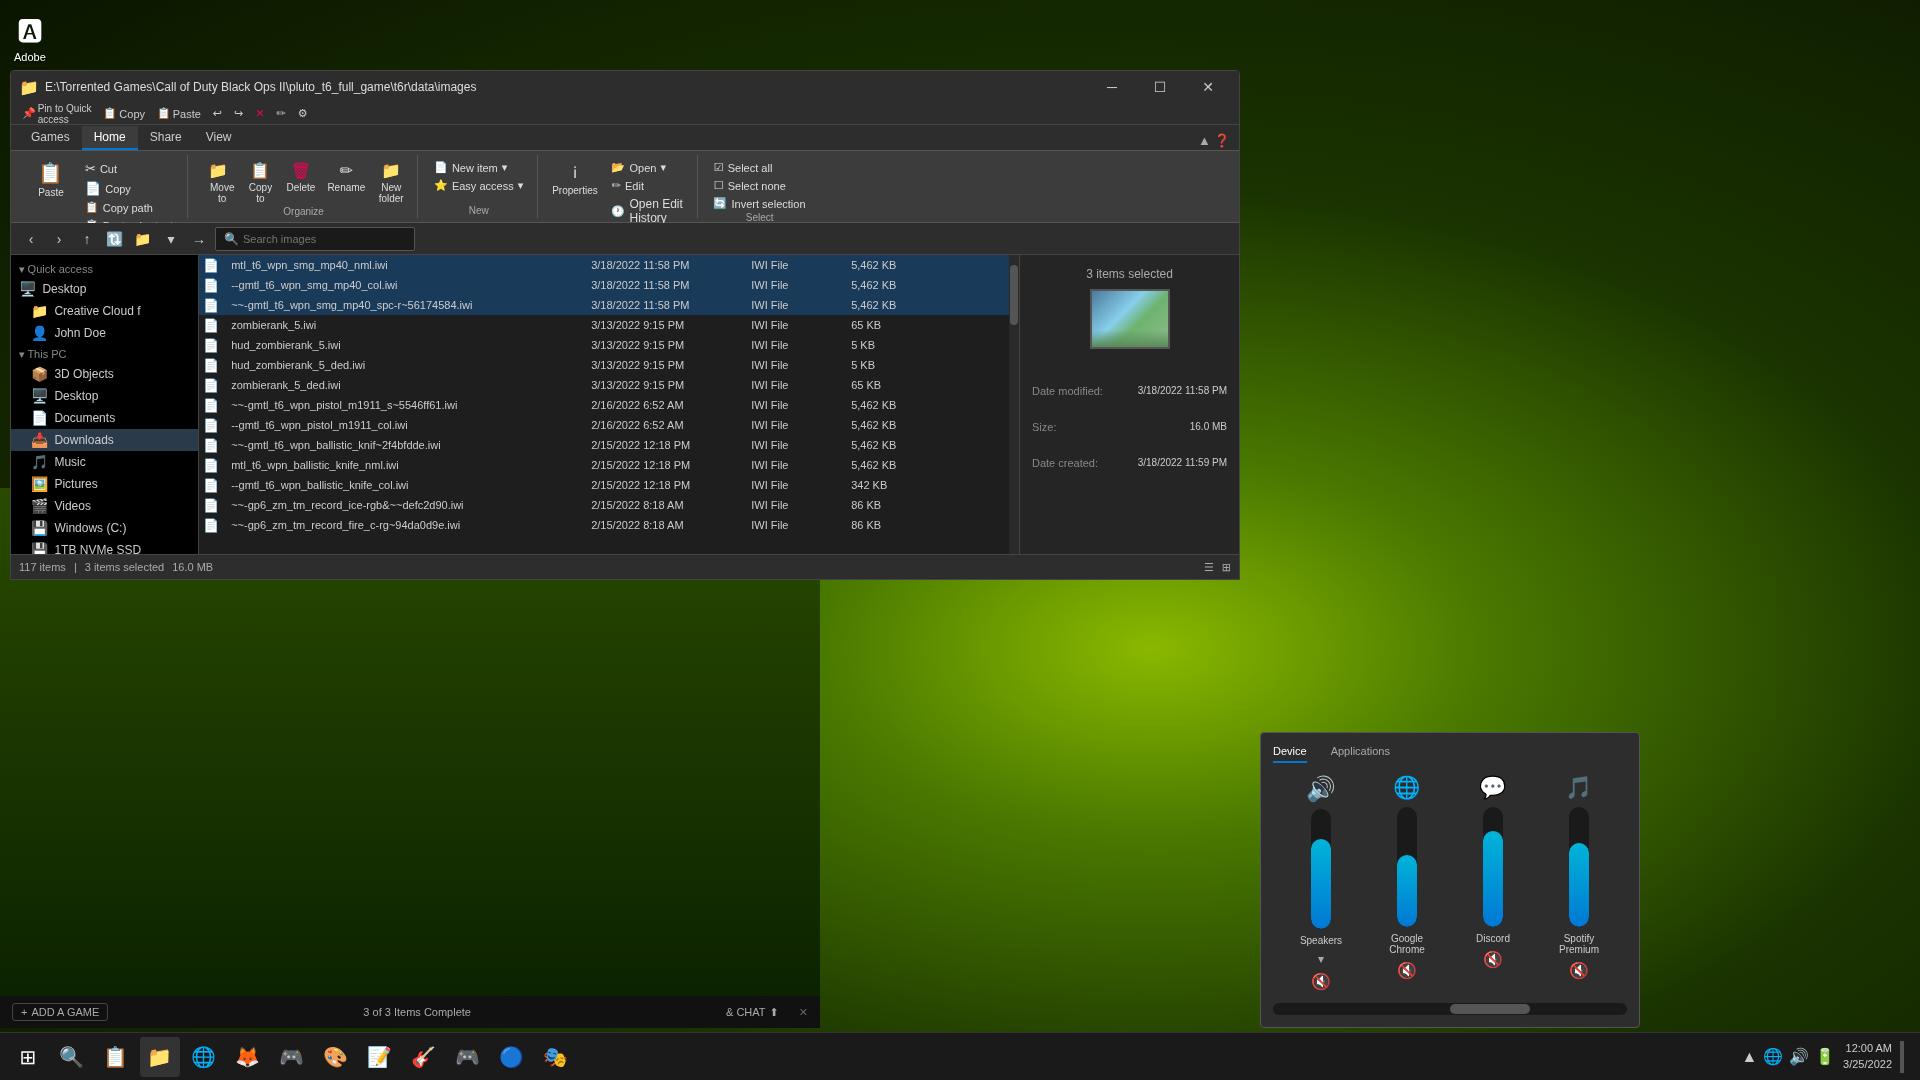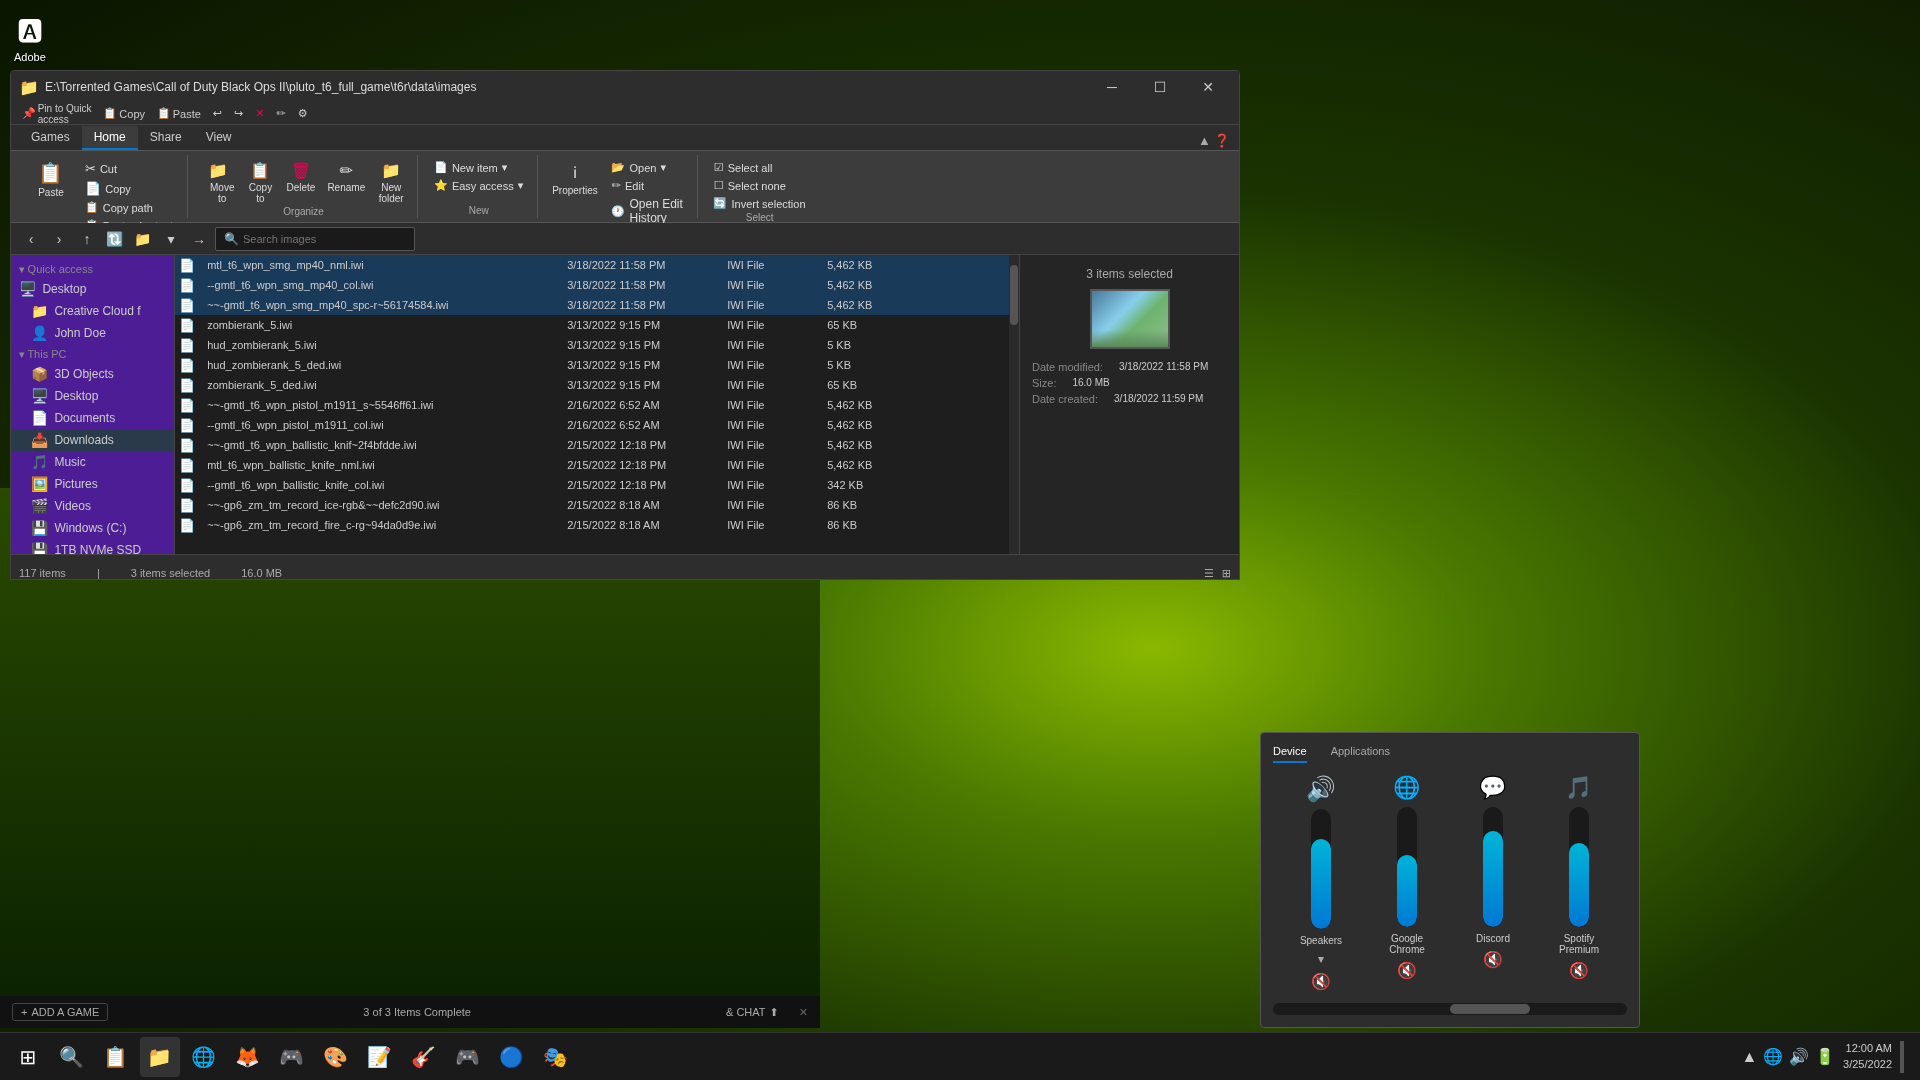--- a/index.html
+++ b/index.html
@@ -279,22 +279,22 @@
 
     
     .main-content {
       display: flex;
       flex: 1;
       overflow: hidden;
     }
 
     
     .sidebar {
-      width: 164px;
-      background: #4c1d95;
+      width: 188px;
+      background: #000000;
       border-right: 1px solid #444;
       overflow-y: auto;
       padding: 4px 0;
     }
     .sidebar-item {
       display: flex;
       align-items: center;
       gap: 6px;
       padding: 3px 8px;
       cursor: pointer;
@@ -386,37 +386,39 @@
       bottom: 0; left: 0; right: 0;
       height: 30%;
       background: linear-gradient(to top, #5a8a5a, transparent);
     }
     .details-info {
       width: 100%;
       font-size: 11px;
     }
     .details-row {
       display: flex;
-      justify-content: flex-start;
+      justify-content: space-between;
       margin-bottom: 4px;
       gap: 16px;
+      margin-top: 24px;
     }
     .details-label { color: #888; }
     .details-value { color: #ccc; text-align: right; font-size: 10px; }
 
     
     .status-bar {
       height: 22px;
       background: #2d2d2d;
       border-top: 1px solid #444;
       display: flex;
+      align-items: center;
       padding: 12px 8px;
       font-size: 11px;
       color: #aaa;
-      gap: 31px;
+      gap: 8px;
     }
     .status-right {
       margin-left: auto;
       display: flex;
       gap: 8px;
     }
 
     
     .volume-mixer {
       position: absolute;

